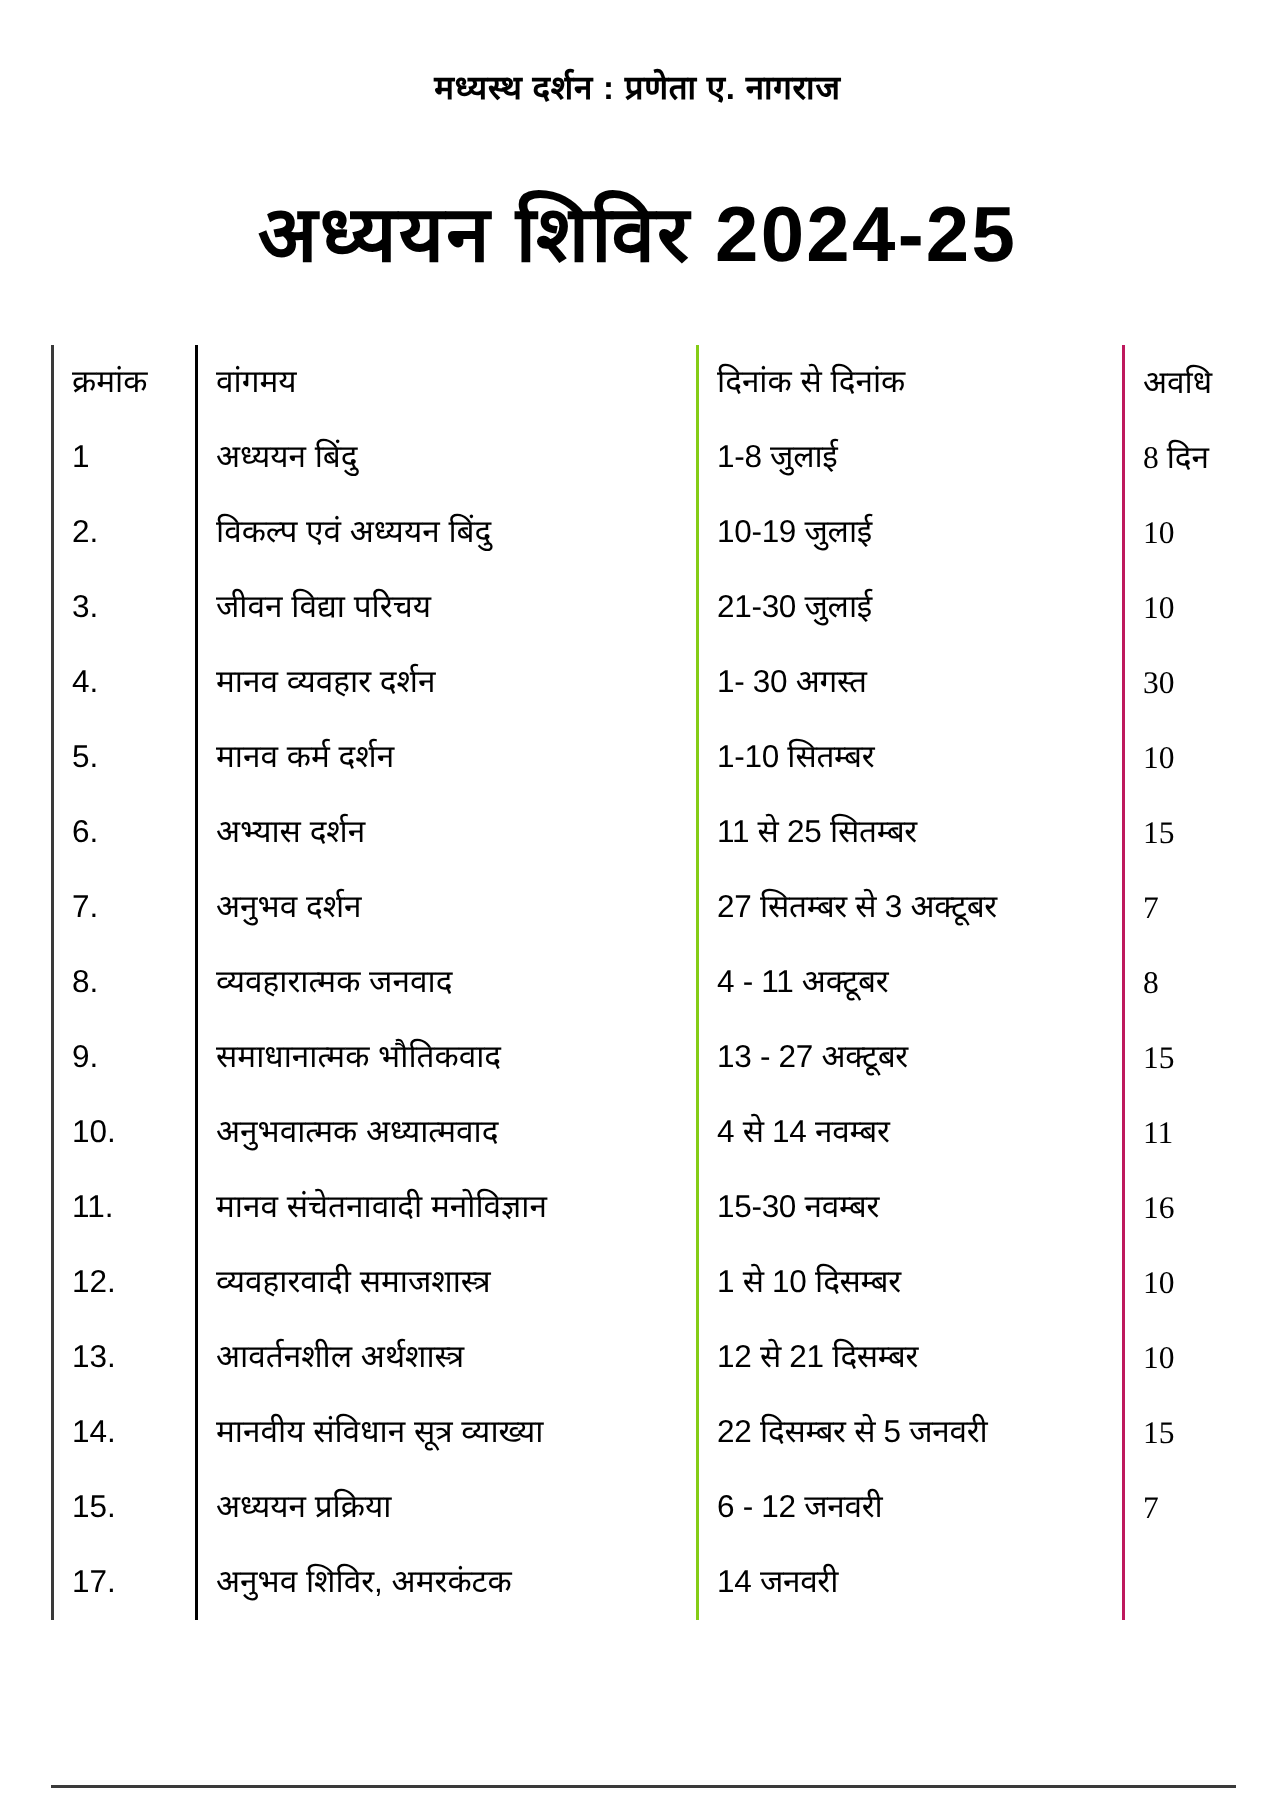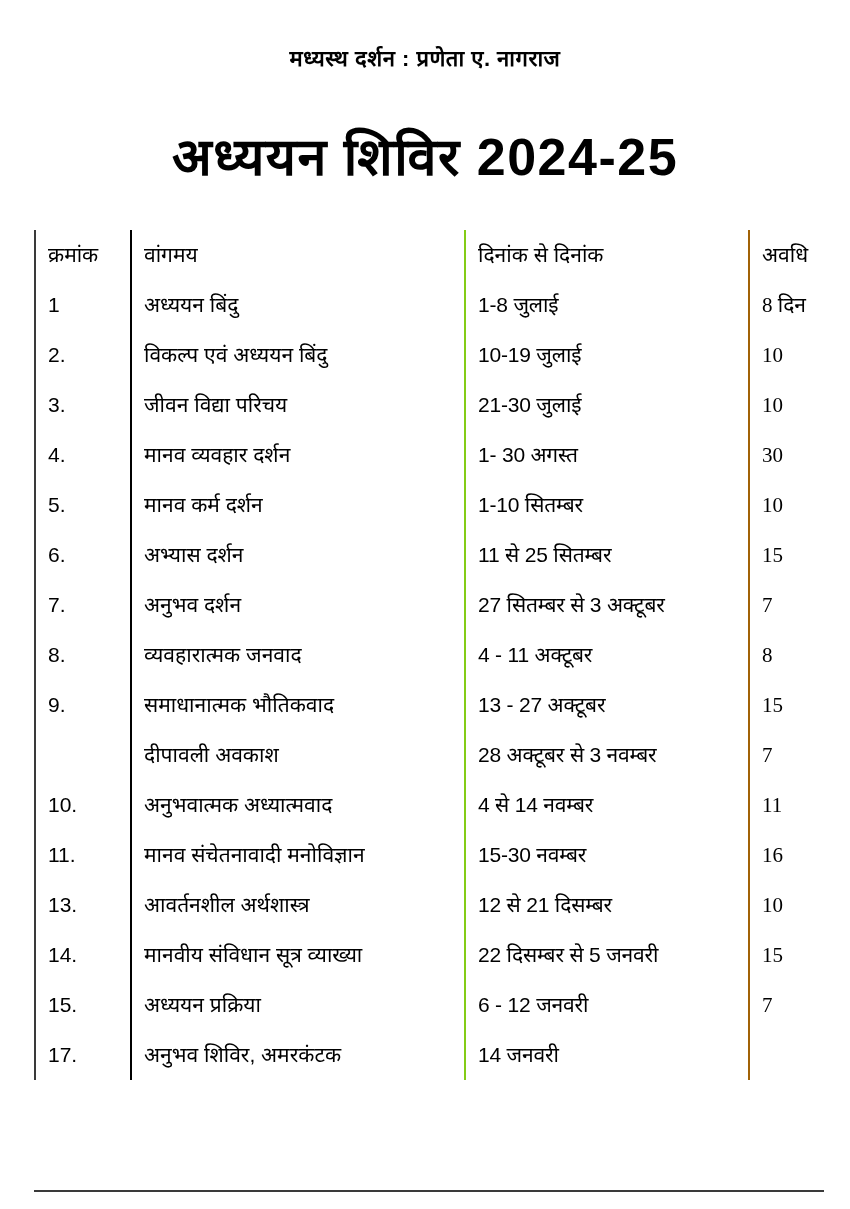--- a/index.html
+++ b/index.html
@@ -71,21 +71,21 @@
     text-align: left;
     font-weight: 400;
     white-space: nowrap;
     overflow: visible;
     line-height: 1.25;
   }
 
   
   .col-sn    { width: 96px;  border-left: 2px solid #3a3a3a; border-right: 2px solid #000000; }
   .col-text  { width: 334px; border-right: 2px solid #84cc16; }
-  .col-dates { width: 284px; border-right: 2px solid #a16207; }
+  .col-dates { width: 284px; border-right: 2px solid #be185d; }
   .col-dur   { width: 76px; font-family: Liberation Serif, serif;  }
 
   tbody tr:last-child td,
   thead tr th { }
 
   .bottom-rule {
     position: absolute;
     top: 1190px;
     left: 34px;
     width: 790px;
@@ -171,39 +171,39 @@
             <td class="col-text">व्यवहारात्मक जनवाद</td>
             <td class="col-dates dates-tight">4 - 11 अक्टूबर</td>
             <td class="col-dur dur-indent">8</td>
           </tr>
           <tr>
             <td class="col-sn">9.</td>
             <td class="col-text">समाधानात्मक भौतिकवाद</td>
             <td class="col-dates dates-tight">13 - 27 अक्टूबर</td>
             <td class="col-dur">15</td>
           </tr>
-          <tr class="bold-row">
-            <td class="col-sn"></td>
-            <td class="col-text">दीपावली अवकाश</td>
-            <td class="col-dates dates-tight">28 अक्टूबर से 3 नवम्बर</td>
-            <td class="col-dur">7</td>
-          </tr>
           <tr>
             <td class="col-sn">10.</td>
             <td class="col-text">अनुभवात्मक अध्यात्मवाद</td>
             <td class="col-dates dates-tight">4 से 14 नवम्बर</td>
             <td class="col-dur">11</td>
           </tr>
           <tr>
             <td class="col-sn">11.</td>
             <td class="col-text">मानव संचेतनावादी मनोविज्ञान</td>
             <td class="col-dates dates-tight">15-30 नवम्बर</td>
             <td class="col-dur">16</td>
           </tr>
           <tr>
+            <td class="col-sn">12.</td>
+            <td class="col-text">व्यवहारवादी समाजशास्त्र</td>
+            <td class="col-dates dates-tight">1 से 10 दिसम्बर</td>
+            <td class="col-dur">10</td>
+          </tr>
+          <tr>
             <td class="col-sn">13.</td>
             <td class="col-text">आवर्तनशील अर्थशास्त्र</td>
             <td class="col-dates dates-tight">12 से 21 दिसम्बर</td>
             <td class="col-dur">10</td>
           </tr>
           <tr>
             <td class="col-sn">14.</td>
             <td class="col-text">मानवीय संविधान सूत्र व्याख्या</td>
             <td class="col-dates dates-tight">22 दिसम्बर से 5 जनवरी</td>
             <td class="col-dur">15</td>

